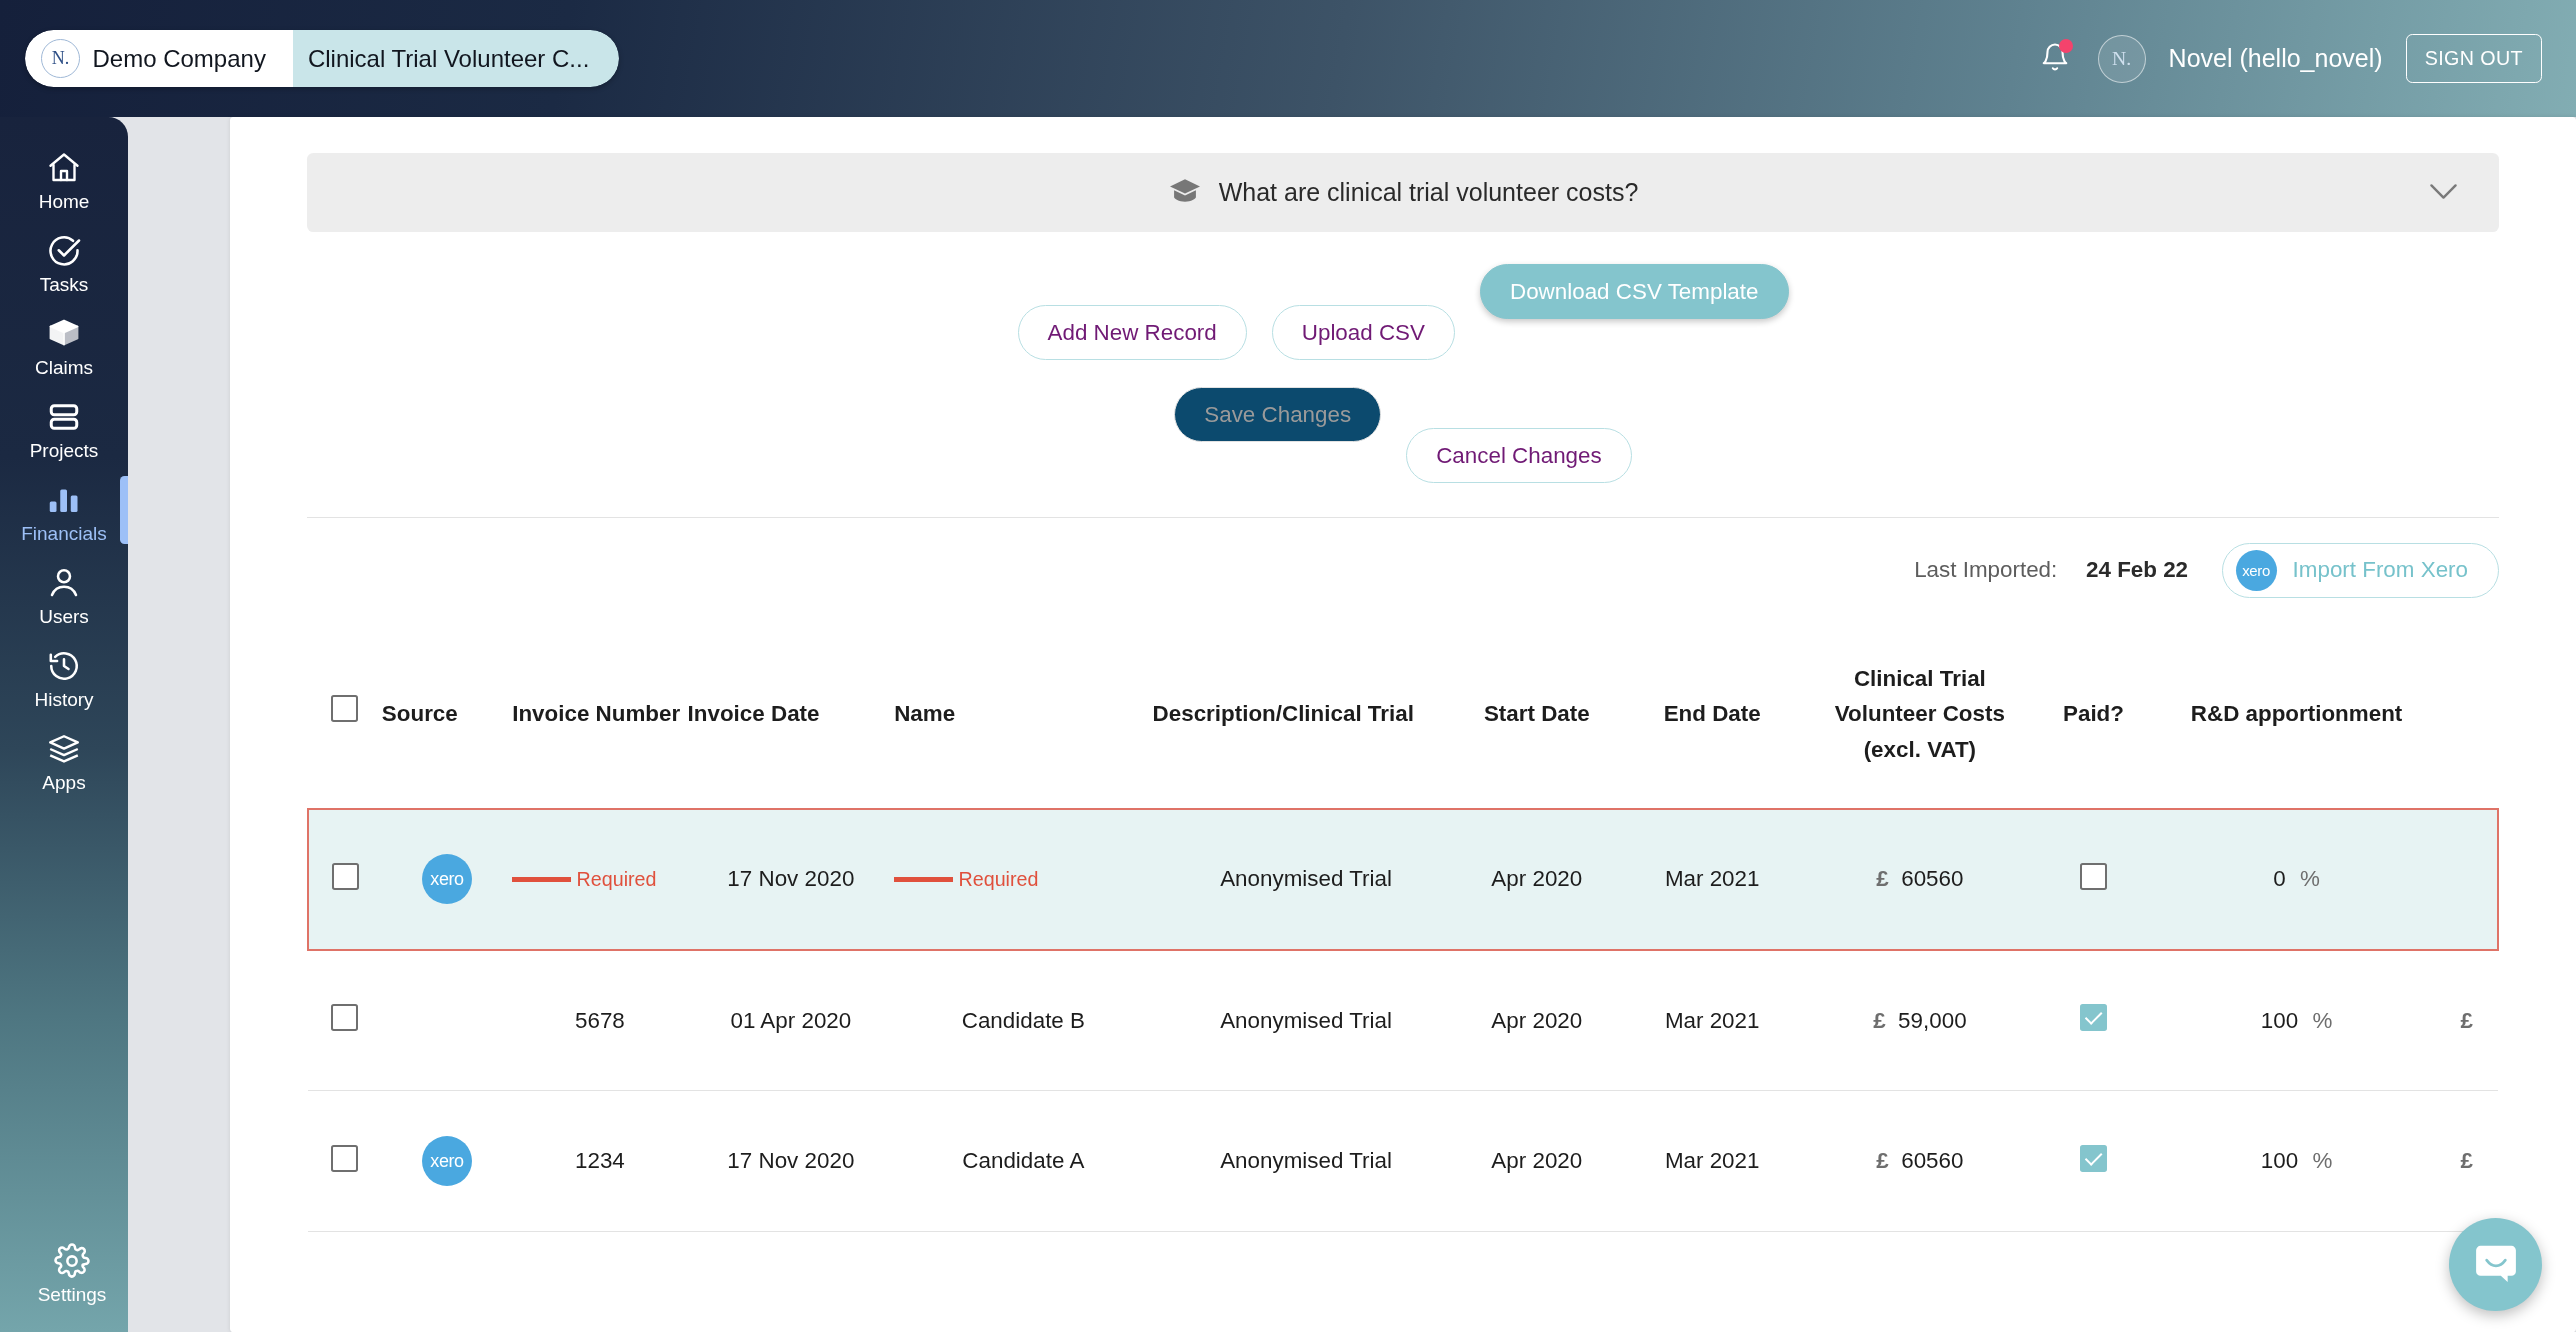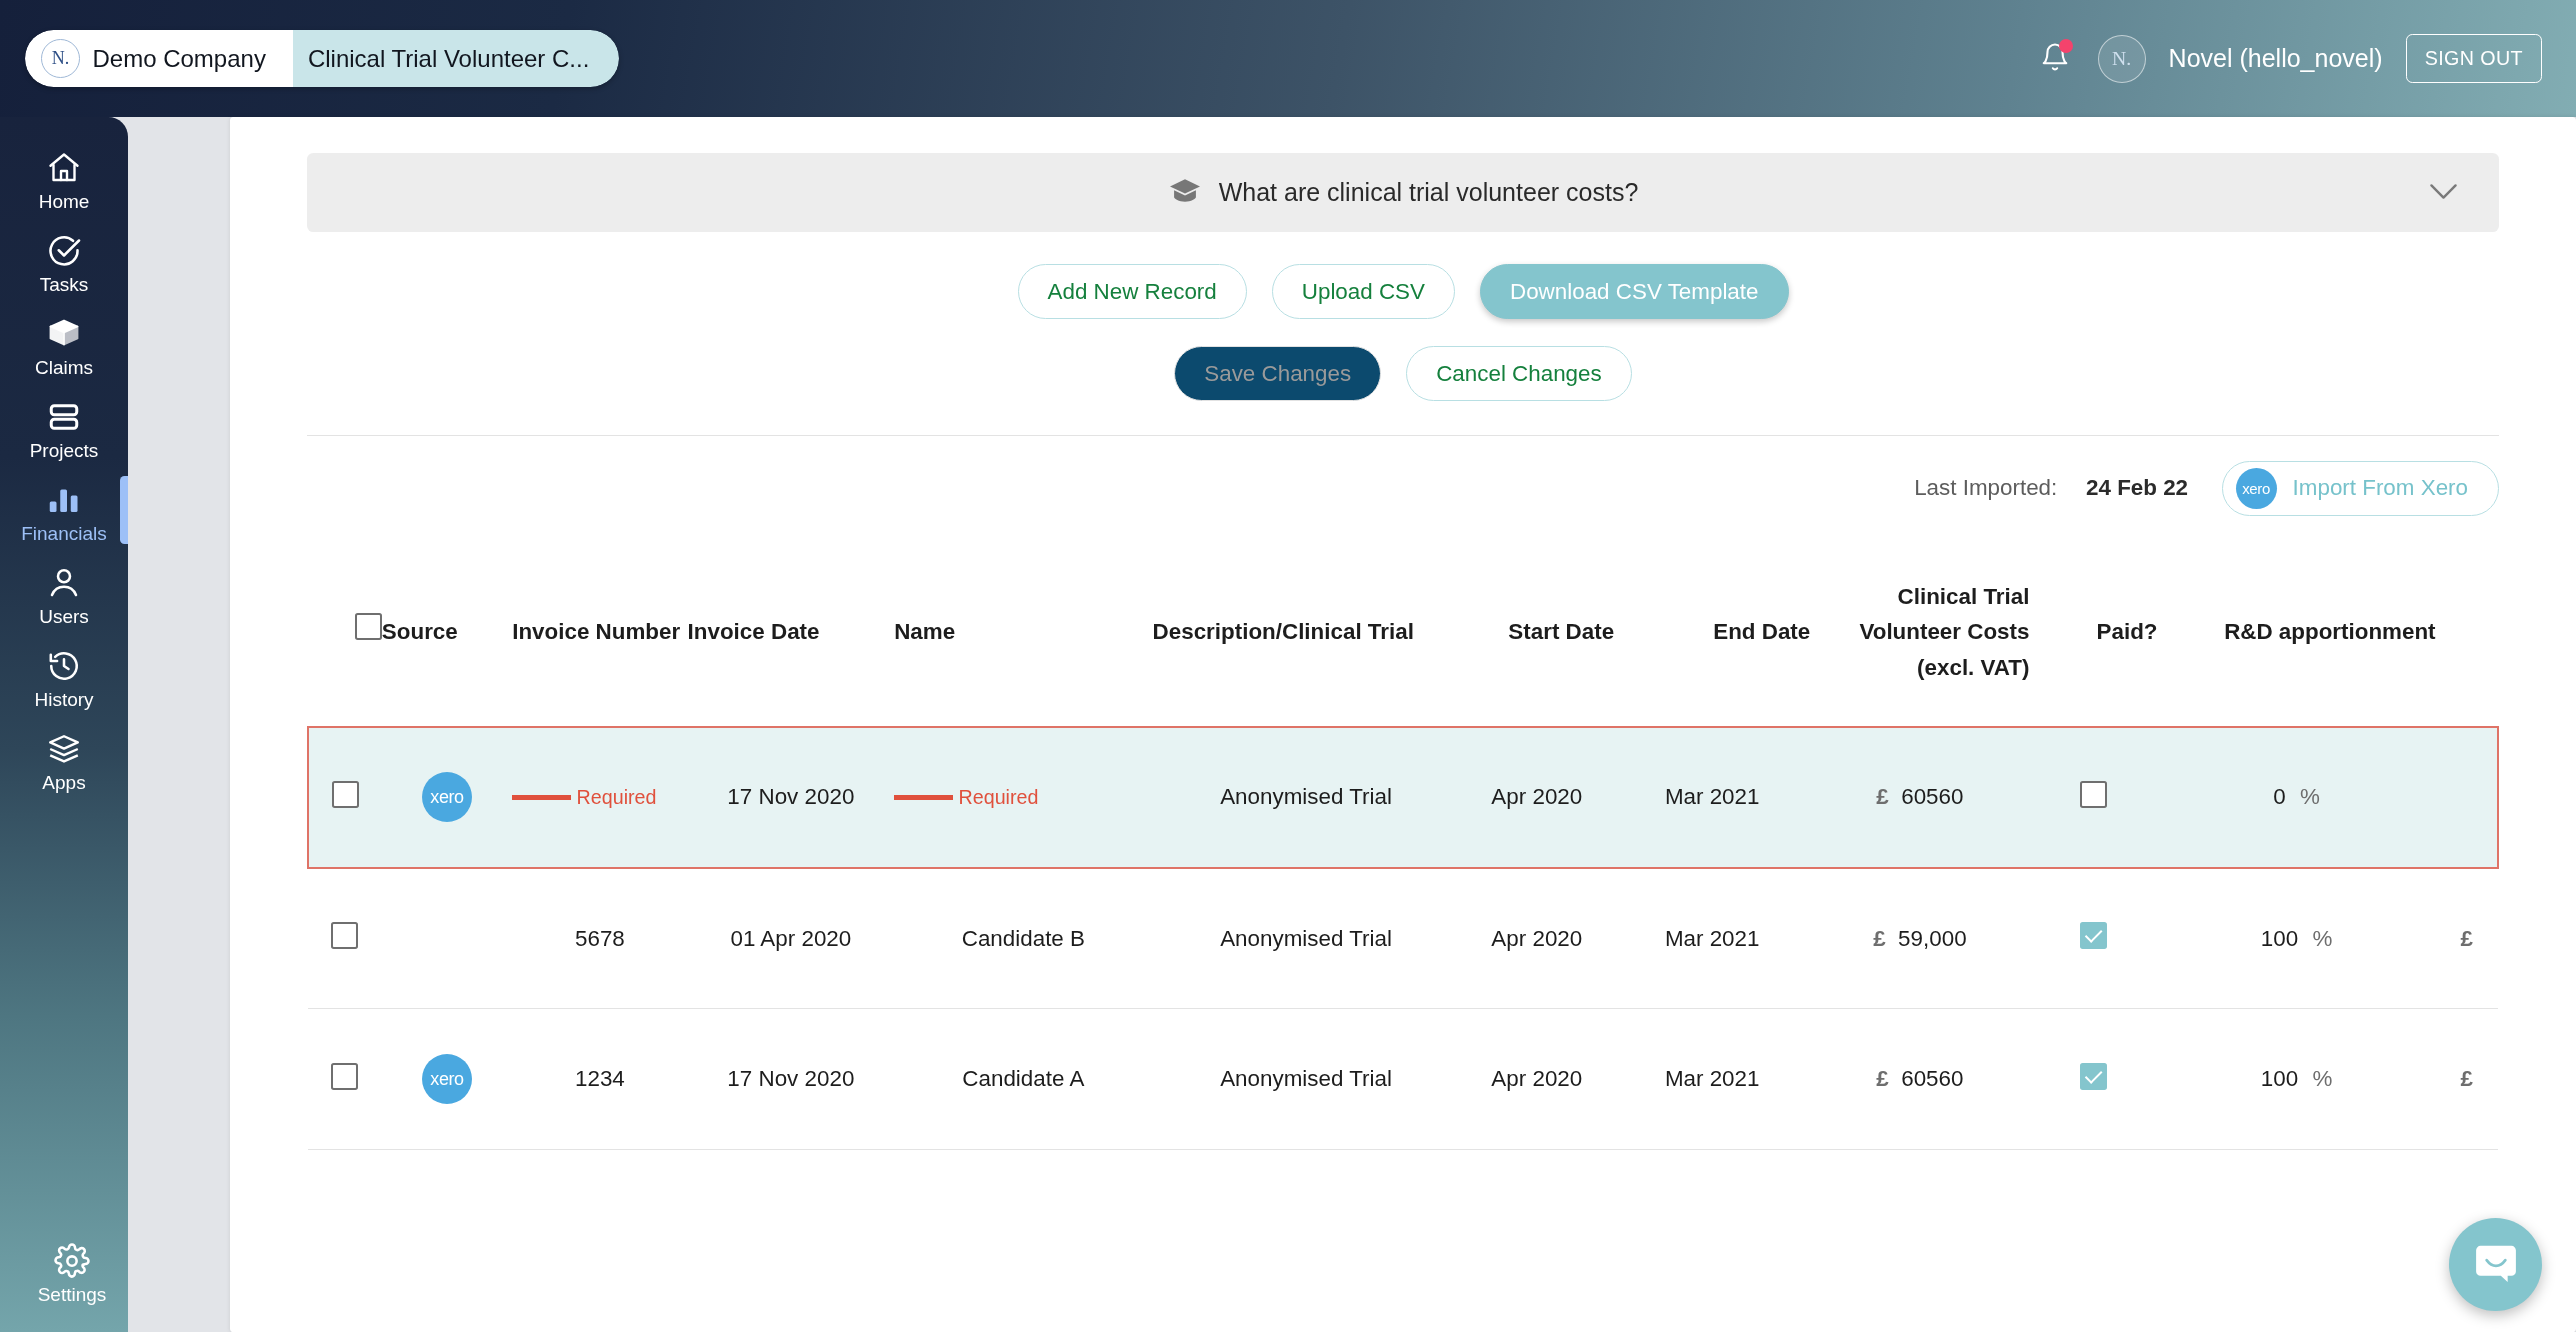--- a/index.html
+++ b/index.html
@@ -115,21 +115,21 @@
   .chev { position: absolute; right: 41px; top: 50%; transform: translateY(-50%); }
 
   .btn-row { display: flex; justify-content: center; gap: 25px; margin-top: 32px; }
   .btn {
     border-radius: 30px; font-size: 22.4px;
     padding: 0 29px; height: 55px;
     display: flex; align-items: center; justify-content: center;
     cursor: pointer; white-space: nowrap;
     font-family: "Liberation Sans", sans-serif;
   }
-  .btn-outline { background: #ffffff; border: 1.3px solid #b8dfe3; color: #15803d; }
+  .btn-outline { background: #ffffff; border: 1.3px solid #b8dfe3; color: #701a75; margin-top: 41px; }
   .btn-filled  { background: #84c5cd; border: 1.3px solid #84c5cd; color: #ffffff;
                  box-shadow: 0 2.7px 6.3px rgba(0,0,0,.22); }
   .btn-disabled{ background: #0c4a6e; border: 1.3px solid #e2e2e2; color: #9a9a9a; cursor: default; }
 
   .btn-row2 { margin-top: 27px; }
 
   .divider { height: 0.9px; background: #e3e3e3; margin-top: 34px; }
 
   .import-row {
     display: flex; align-items: center; justify-content: flex-end;
@@ -148,21 +148,21 @@
     background: #4aa8e0; color: #fff;
     display:flex; align-items:center; justify-content:center;
     font-size: 15px; letter-spacing: -0.4px;
   }
 
   
   table.grid { width: 100%; border-collapse: collapse; table-layout: fixed; }
   table.grid th, table.grid td { padding: 0; }
   .th {
     font-size: 22.4px; color: #1d1d1d; font-weight: bold;
-    text-align: right; vertical-align: middle; height: 188px;
+    text-align: center; vertical-align: middle; height: 188px;
     line-height: 1.6;
   }
   .th.left { text-align: left; }
 
   .cb {
     width: 27px; height: 27px; border: 2.7px solid #6f6f6f;
     border-radius: 2.7px; background: #fff; display: inline-block;
     cursor: pointer;
   }
   .cb.checked {

